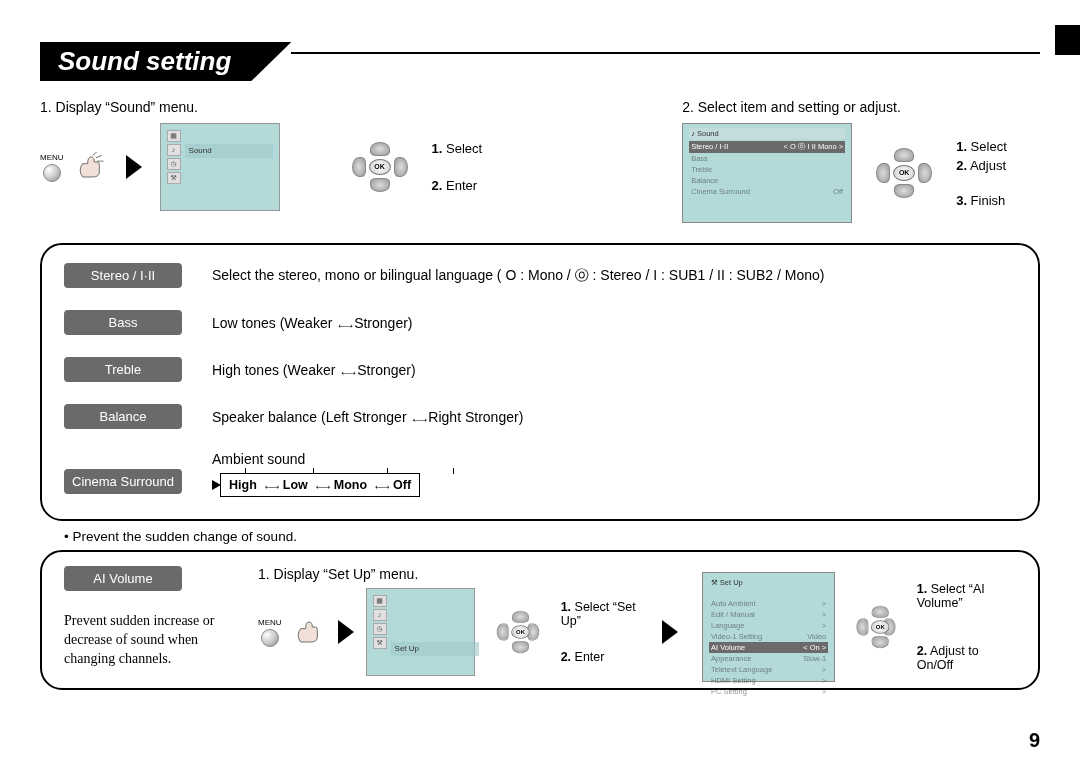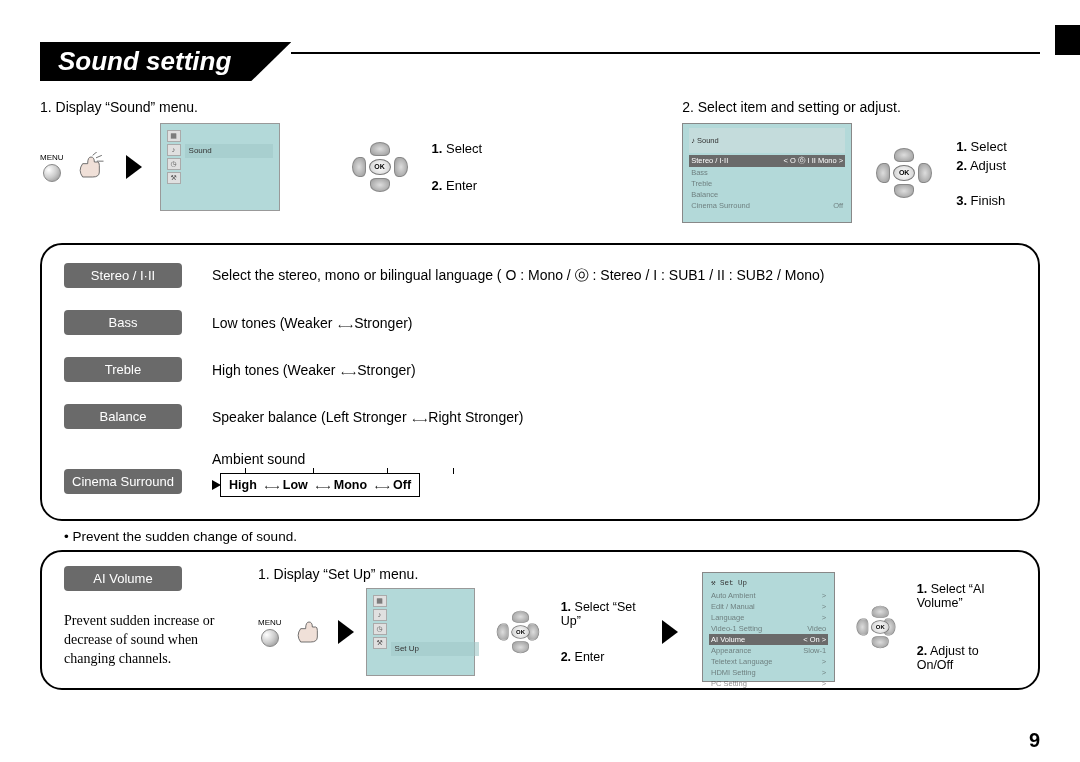--- a/index.html
+++ b/index.html
@@ -28,26 +28,26 @@
   .dpad .u{width:20px;height:14px;left:24px;top:4px;border-radius:50% 50% 30% 30%;}
   .dpad .d{width:20px;height:14px;left:24px;bottom:4px;border-radius:30% 30% 50% 50%;}
   .dpad .l{width:14px;height:20px;left:6px;top:19px;border-radius:50% 30% 30% 50%;}
   .dpad .r{width:14px;height:20px;right:6px;top:19px;border-radius:30% 50% 50% 30%;}
   .step-labels { display:flex; flex-direction:column; gap:22px; font-size:13px;}
   .bn{font-weight:bold;display:inline;}
   .panel { border:2px solid #000; border-radius:22px; margin-top:20px; padding:18px 22px 22px 22px; }
   .row { display:flex; align-items:center; gap:30px; margin-bottom:22px;}
   .pill { width:118px; min-width:118px; text-align:center; background:#6a6a6a; color:#fff; font-size:13px; padding:5px 0; border-radius:4px;}
   .sound-screen { width:170px; height:100px; background:#b3d9d9; border:1px solid #888; padding:4px 6px; font-size:7.5px; color:#333; }
-  .sound-screen .hdr{background:rgba(200,220,220,.8); padding:8px 2px; margin-bottom:2px;}
+  .sound-screen .hdr{background:rgba(200,220,220,.8); padding:1px 2px; margin-bottom:2px;}
   .sound-screen .hl{background:#6a6a6a;color:#fff;padding:1px 2px;display:flex;justify-content:space-between;}
   .sound-screen .ln{padding:1px 2px;display:flex;justify-content:space-between;}
   .sound-screen .dim{opacity:.55;}
   .setup-screen { width:155px; height:110px; background:#b3d9d9; border:1px solid #888; padding:4px 6px; font-size:7.5px; color:#333;}
-  .setup-screen .hdr{padding:1px 2px; margin-bottom:2px;font-family:Liberation Mono, monospace;}
+  .setup-screen .hdr{padding:1px 2px; margin-bottom:10px;}
   .setup-screen .ln{padding:1px 2px;display:flex;justify-content:space-between;}
   .setup-screen .hl-row{background:#6a6a6a;color:#fff;}
   .setup-screen .dim{opacity:.55;}
   .note { margin-top:8px; margin-left:24px; font-size:13.5px;}
   .panel2 { border:2px solid #000; border-radius:22px; margin-top:6px; padding:14px 22px 6px 22px; display:flex; gap:14px;}
   .panel2 .left{width:180px;}
   .panel2 .right{flex:1;}
   .panel2-row{display:flex;align-items:flex-start;gap:24px;}
   .desc-small{font-size:14px; margin-top:21px; line-height:1.35;font-family:Liberation Serif, serif;}
   .subcol{display:flex;align-items:center;gap:12px;}

